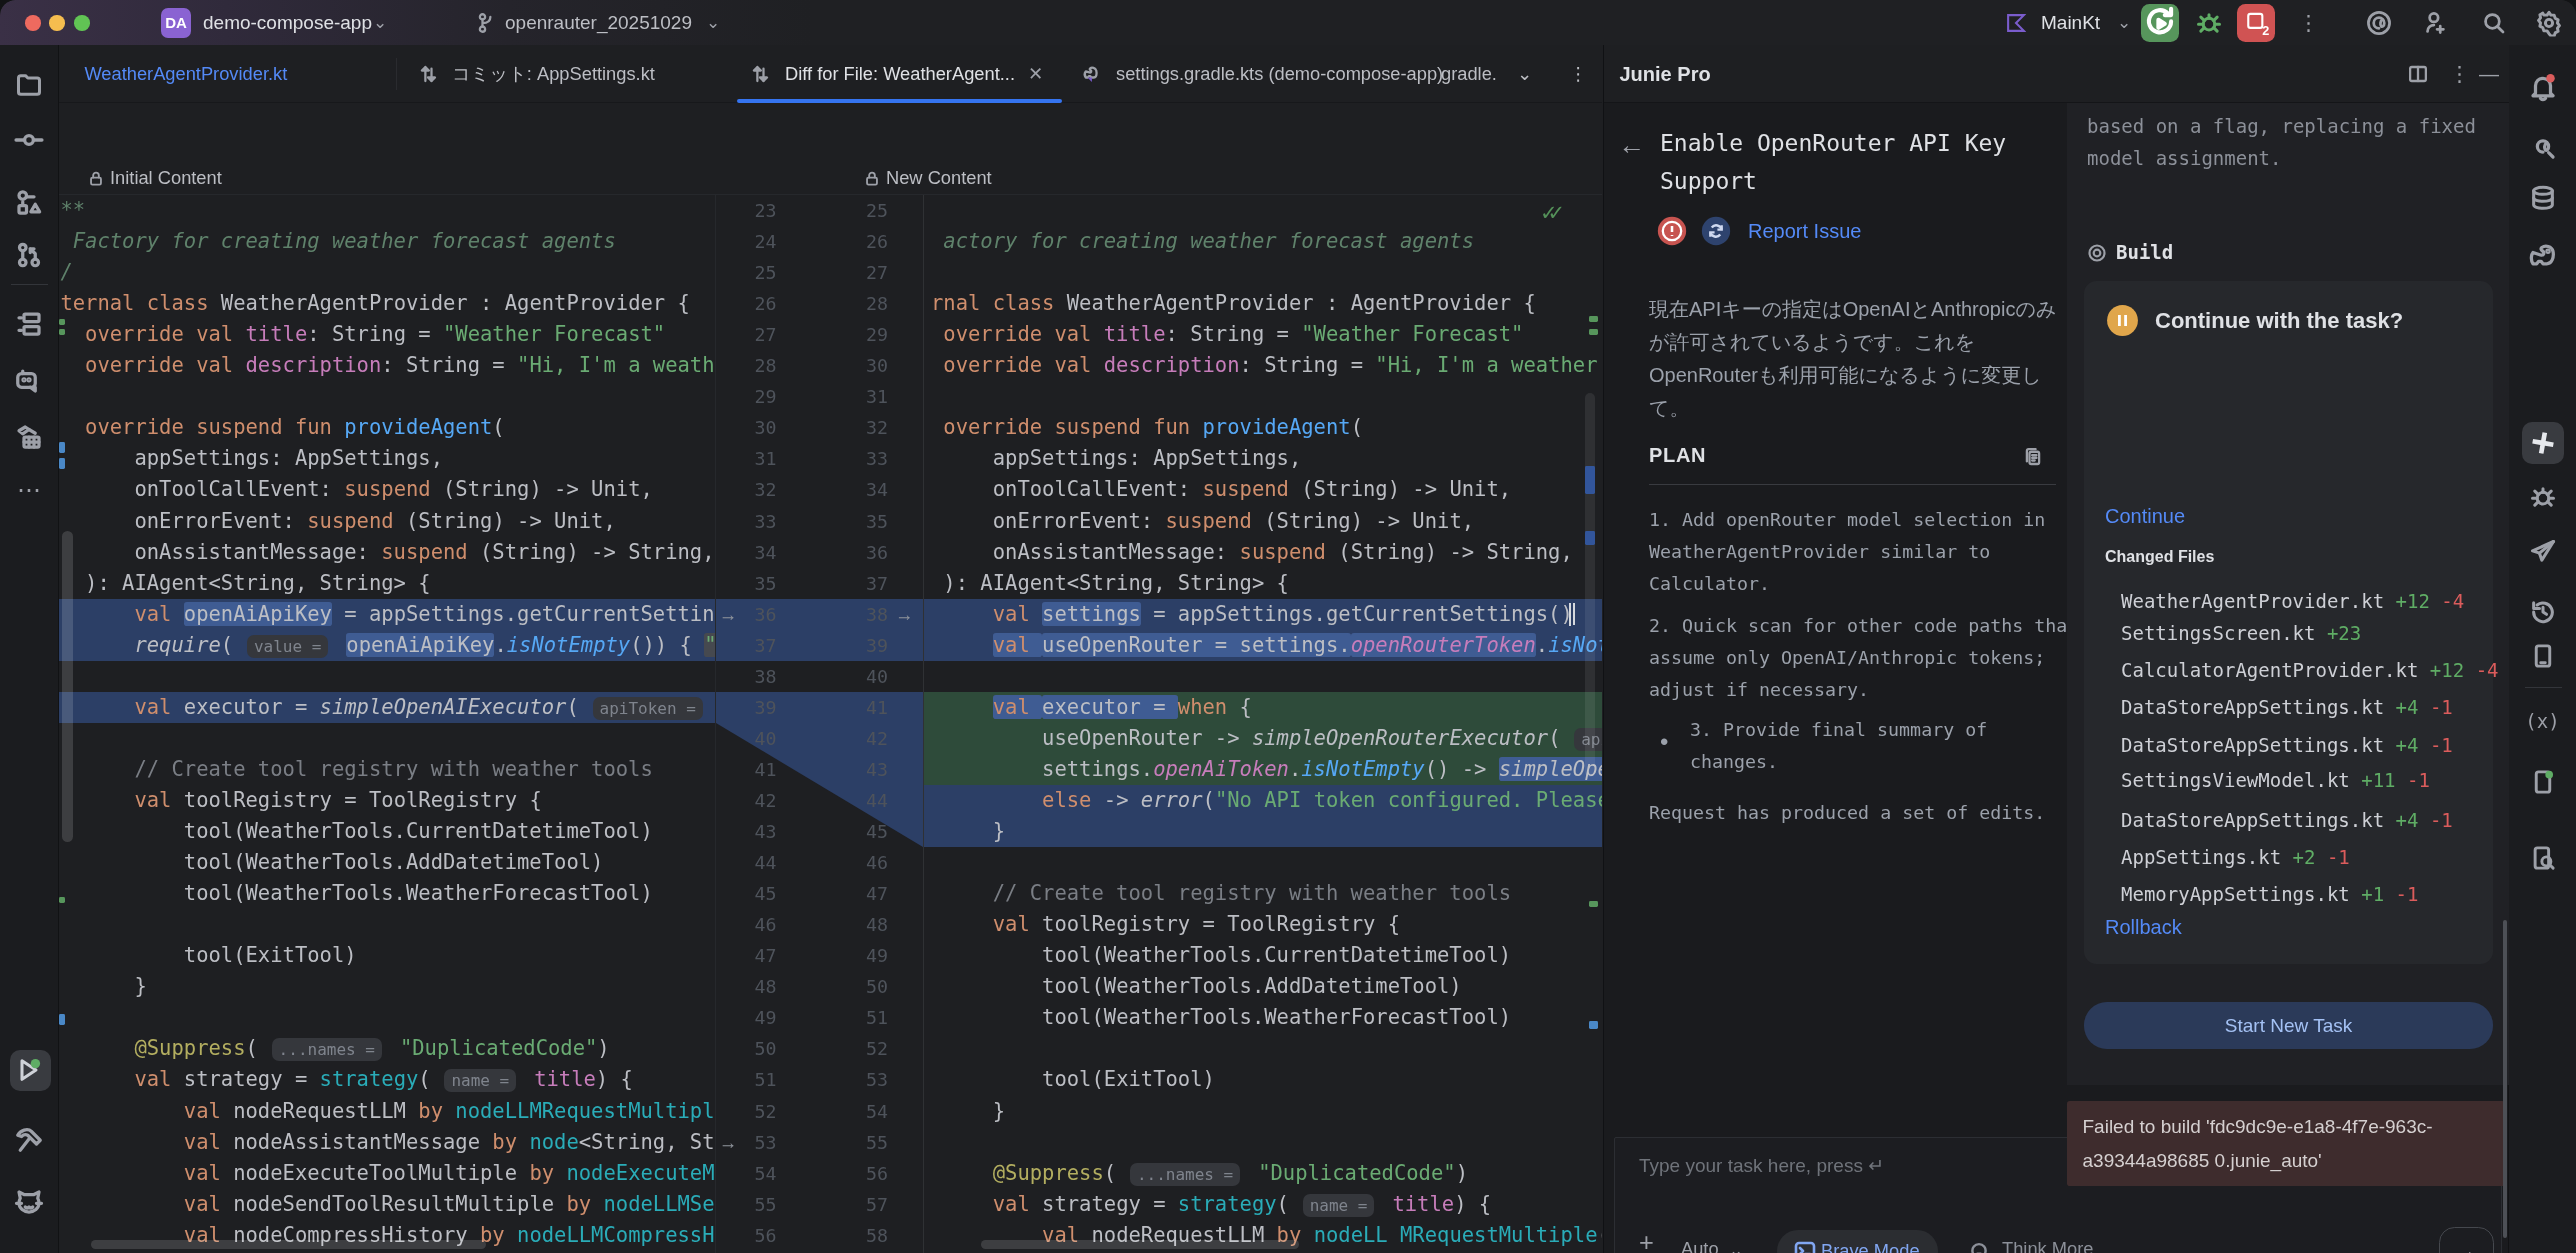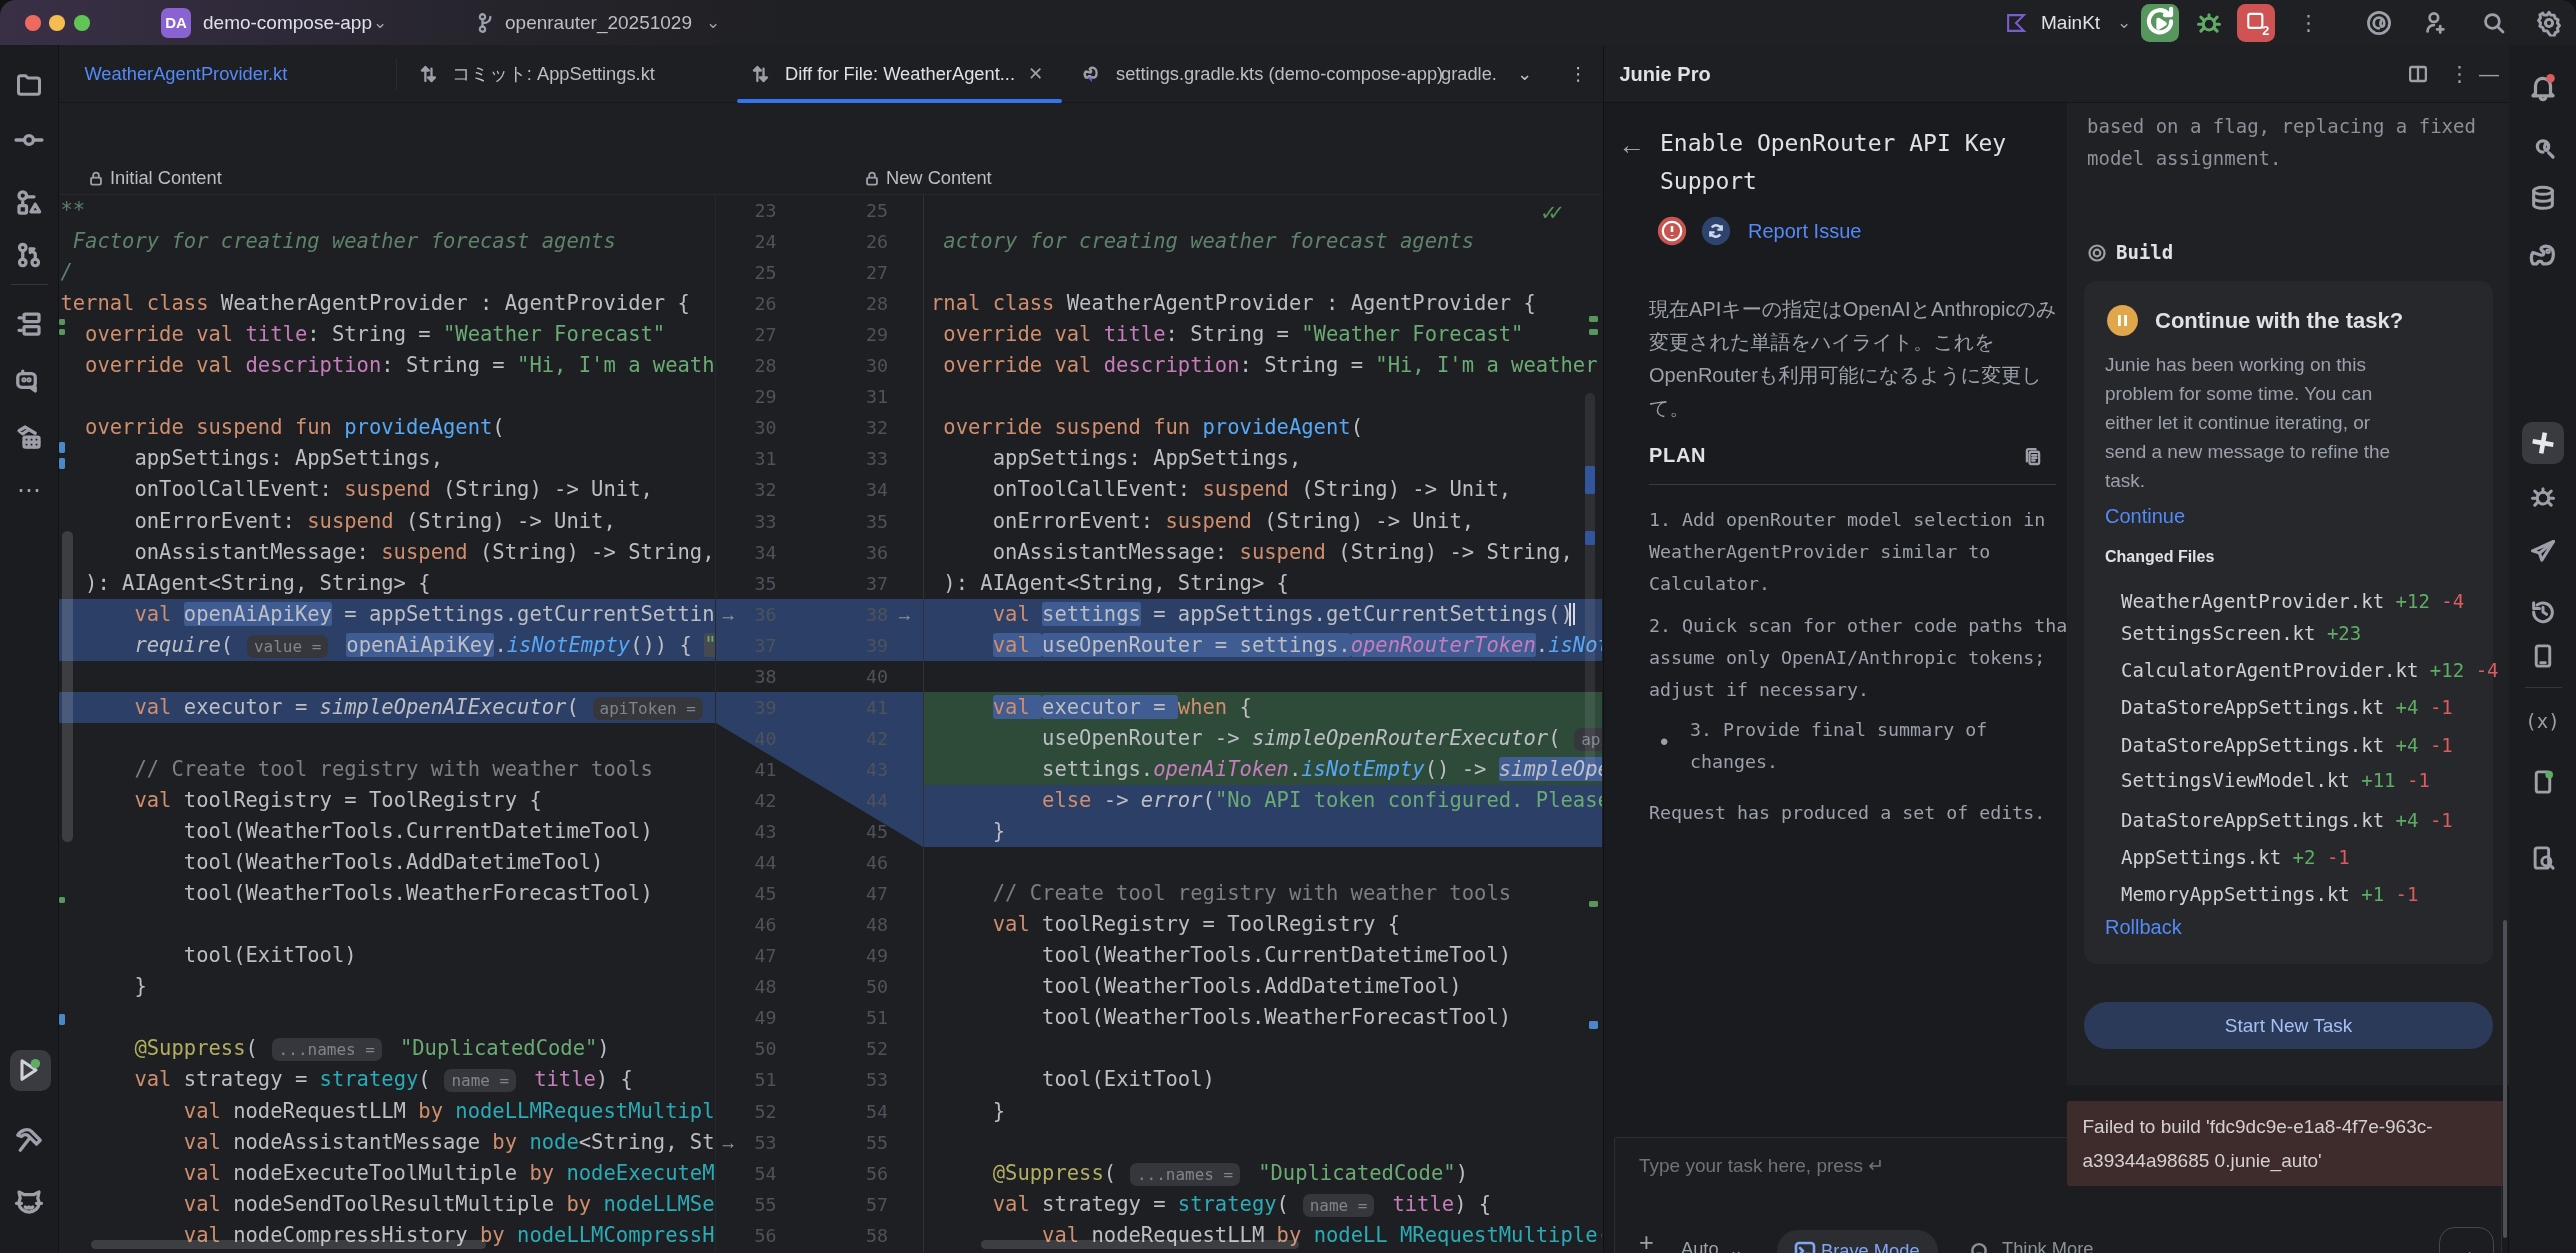--- a/index.html
+++ b/index.html
@@ -834,21 +834,21 @@
     <span class="abs" style="left:95px;top:169px">
       <svg width="34" height="34" viewBox="0 0 24 24">
           <circle cx="12" cy="12" r="10" fill="#2e436e"></circle>
           <path d="M8 13a4 4 0 0 0 7 1.5M16 11a4 4 0 0 0-7-1.5" fill="none" stroke="#cfd9f0" stroke-width="1.7"></path>
           <path d="M16 8v3h-3M8 16v-3h3" fill="none" stroke="#cfd9f0" stroke-width="1.7"></path>
         </svg>
       </span>
     <span class="abs link" style="left:144px;top:175px;font-size:20px">Report Issue</span>
 
     <div class="abs ws gray" style="left:45px;top:248px;font-size:20px;line-height:33px">現在APIキーの指定はOpenAIとAnthropicのみ
-変更された単語をハイライト。これを
+が許可されているようです。これを
 OpenRouterも利用可能になるように変更し
 て。</div>
 
     <span class="abs" style="left:45px;top:399px;font-size:20px;font-weight:bold;color:#dfe1e5;letter-spacing:0.7px">PLAN</span>
     <span class="strip-ic" style="left:429px;top:412px">
       <svg class="ic" width="21" height="21" viewBox="0 0 24 24">
           <rect x="8" y="6" width="11" height="14" rx="2"></rect>
           <path d="M5 17V5a2 2 0 0 1 2-2h8"></path>
           <path d="M11 10h5m-5 3h5m-5 3h3"></path>
         </svg>
@@ -879,25 +879,20 @@
     </div>
 
     <div class="j-card">
       <span class="abs" style="left:20px;top:21px">
         <svg width="37" height="37" viewBox="0 0 24 24">
             <circle cx="12" cy="12" r="10" fill="#e0a64b"></circle>
             <path d="M10 8.5v7m4-7v7" stroke="#fff" stroke-width="1.8"></path>
           </svg>
         </span>
       <span class="abs" style="left:71px;top:27px;font-size:22px;font-weight:bold;color:#dfe1e5">Continue with the task?</span>
-      <div class="abs ws gray" style="left:21px;top:69px;font-size:19px;line-height:29px">Junie has been working on this
-problem for some time. You can
-either let it continue iterating, or
-send a new message to refine the
-task.</div>
       <span class="abs link" style="left:21px;top:224px;font-size:20px">Continue</span>
       <span class="abs" style="left:21px;top:267px;font-size:16px;font-weight:bold;color:#dfe1e5">Changed Files</span>
       <div id="changed-files">
           <div class="file-row" style="top: 305px;"><span>WeatherAgentProvider.kt </span><span class="plus">+12 </span><span class="minus">-4</span></div>
           <div class="file-row" style="top: 337px;"><span>SettingsScreen.kt </span><span class="plus">+23 </span></div>
           <div class="file-row" style="top: 374px;"><span>CalculatorAgentProvider.kt </span><span class="plus">+12 </span><span class="minus">-4</span></div>
           <div class="file-row" style="top: 411px;"><span>DataStoreAppSettings.kt </span><span class="plus">+4 </span><span class="minus">-1</span></div>
           <div class="file-row" style="top: 449px;"><span>DataStoreAppSettings.kt </span><span class="plus">+4 </span><span class="minus">-1</span></div>
           <div class="file-row" style="top: 484px;"><span>SettingsViewModel.kt </span><span class="plus">+11 </span><span class="minus">-1</span></div>
           <div class="file-row" style="top: 524px;"><span>DataStoreAppSettings.kt </span><span class="plus">+4 </span><span class="minus">-1</span></div>

